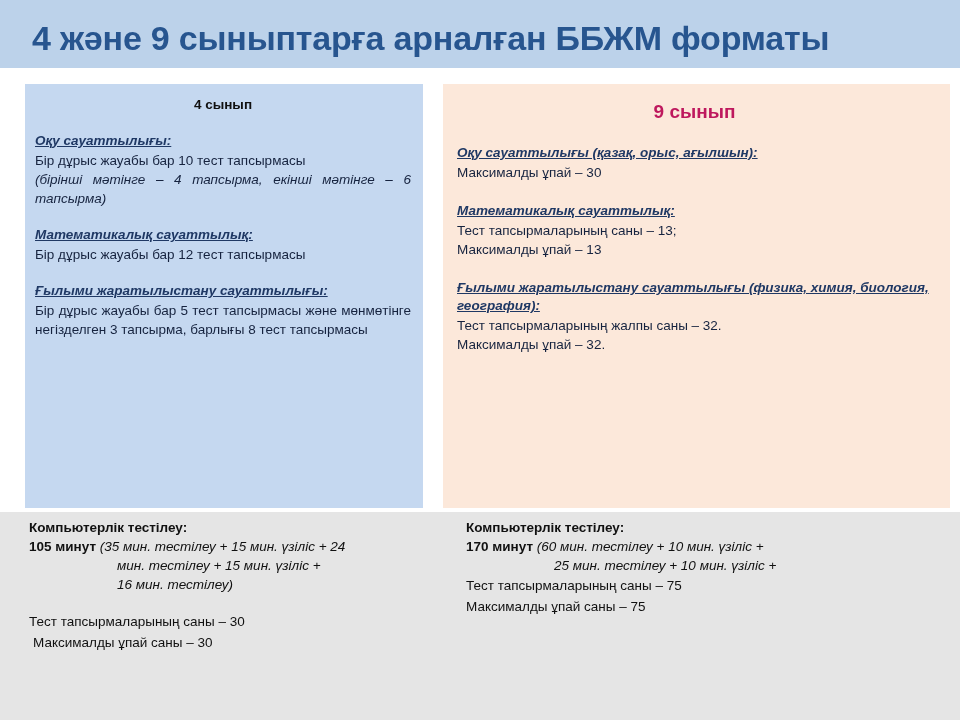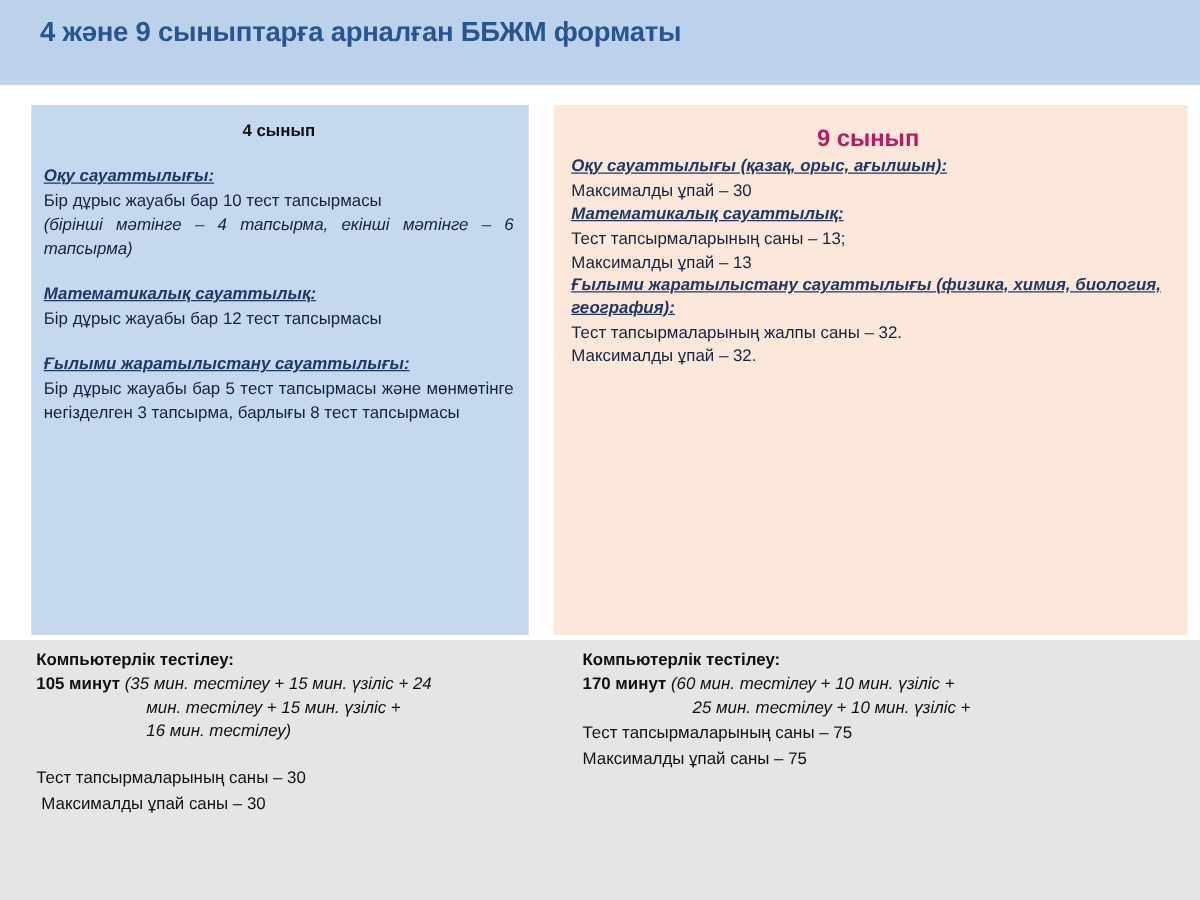--- a/index.html
+++ b/index.html
@@ -21,23 +21,23 @@
     position: absolute;
     left: 0;
     top: 0;
     width: 960px;
     height: 68px;
     background: #bcd2ea;
   }
   .header-title {
     position: absolute;
     left: 32px;
-    top: 8px;
+    top: 20px;
     width: 900px;
-    font-size: 22px;
+    font-size: 34px;
     font-weight: bold;
     color: #27558f;
     letter-spacing: -0.2px;
     line-height: 36px;
     white-space: nowrap;
   }
 
   
   .panels {
     position: absolute;
@@ -89,21 +89,21 @@
     color: #be185d;
     margin: 8px 0 0 0;
     line-height: 24px;
   }
 
   
   .block {
     margin-top: 18px;
   }
   .block.tight {
-    margin-top: 0;
+    margin-top: 20px;
   }
   .sec-title {
     font-size: 13.5px;
     font-weight: bold;
     font-style: italic;
     text-decoration: underline;
     color: #1f3864;
     line-height: 18px;
     margin: 0 0 1px 0;
   }

